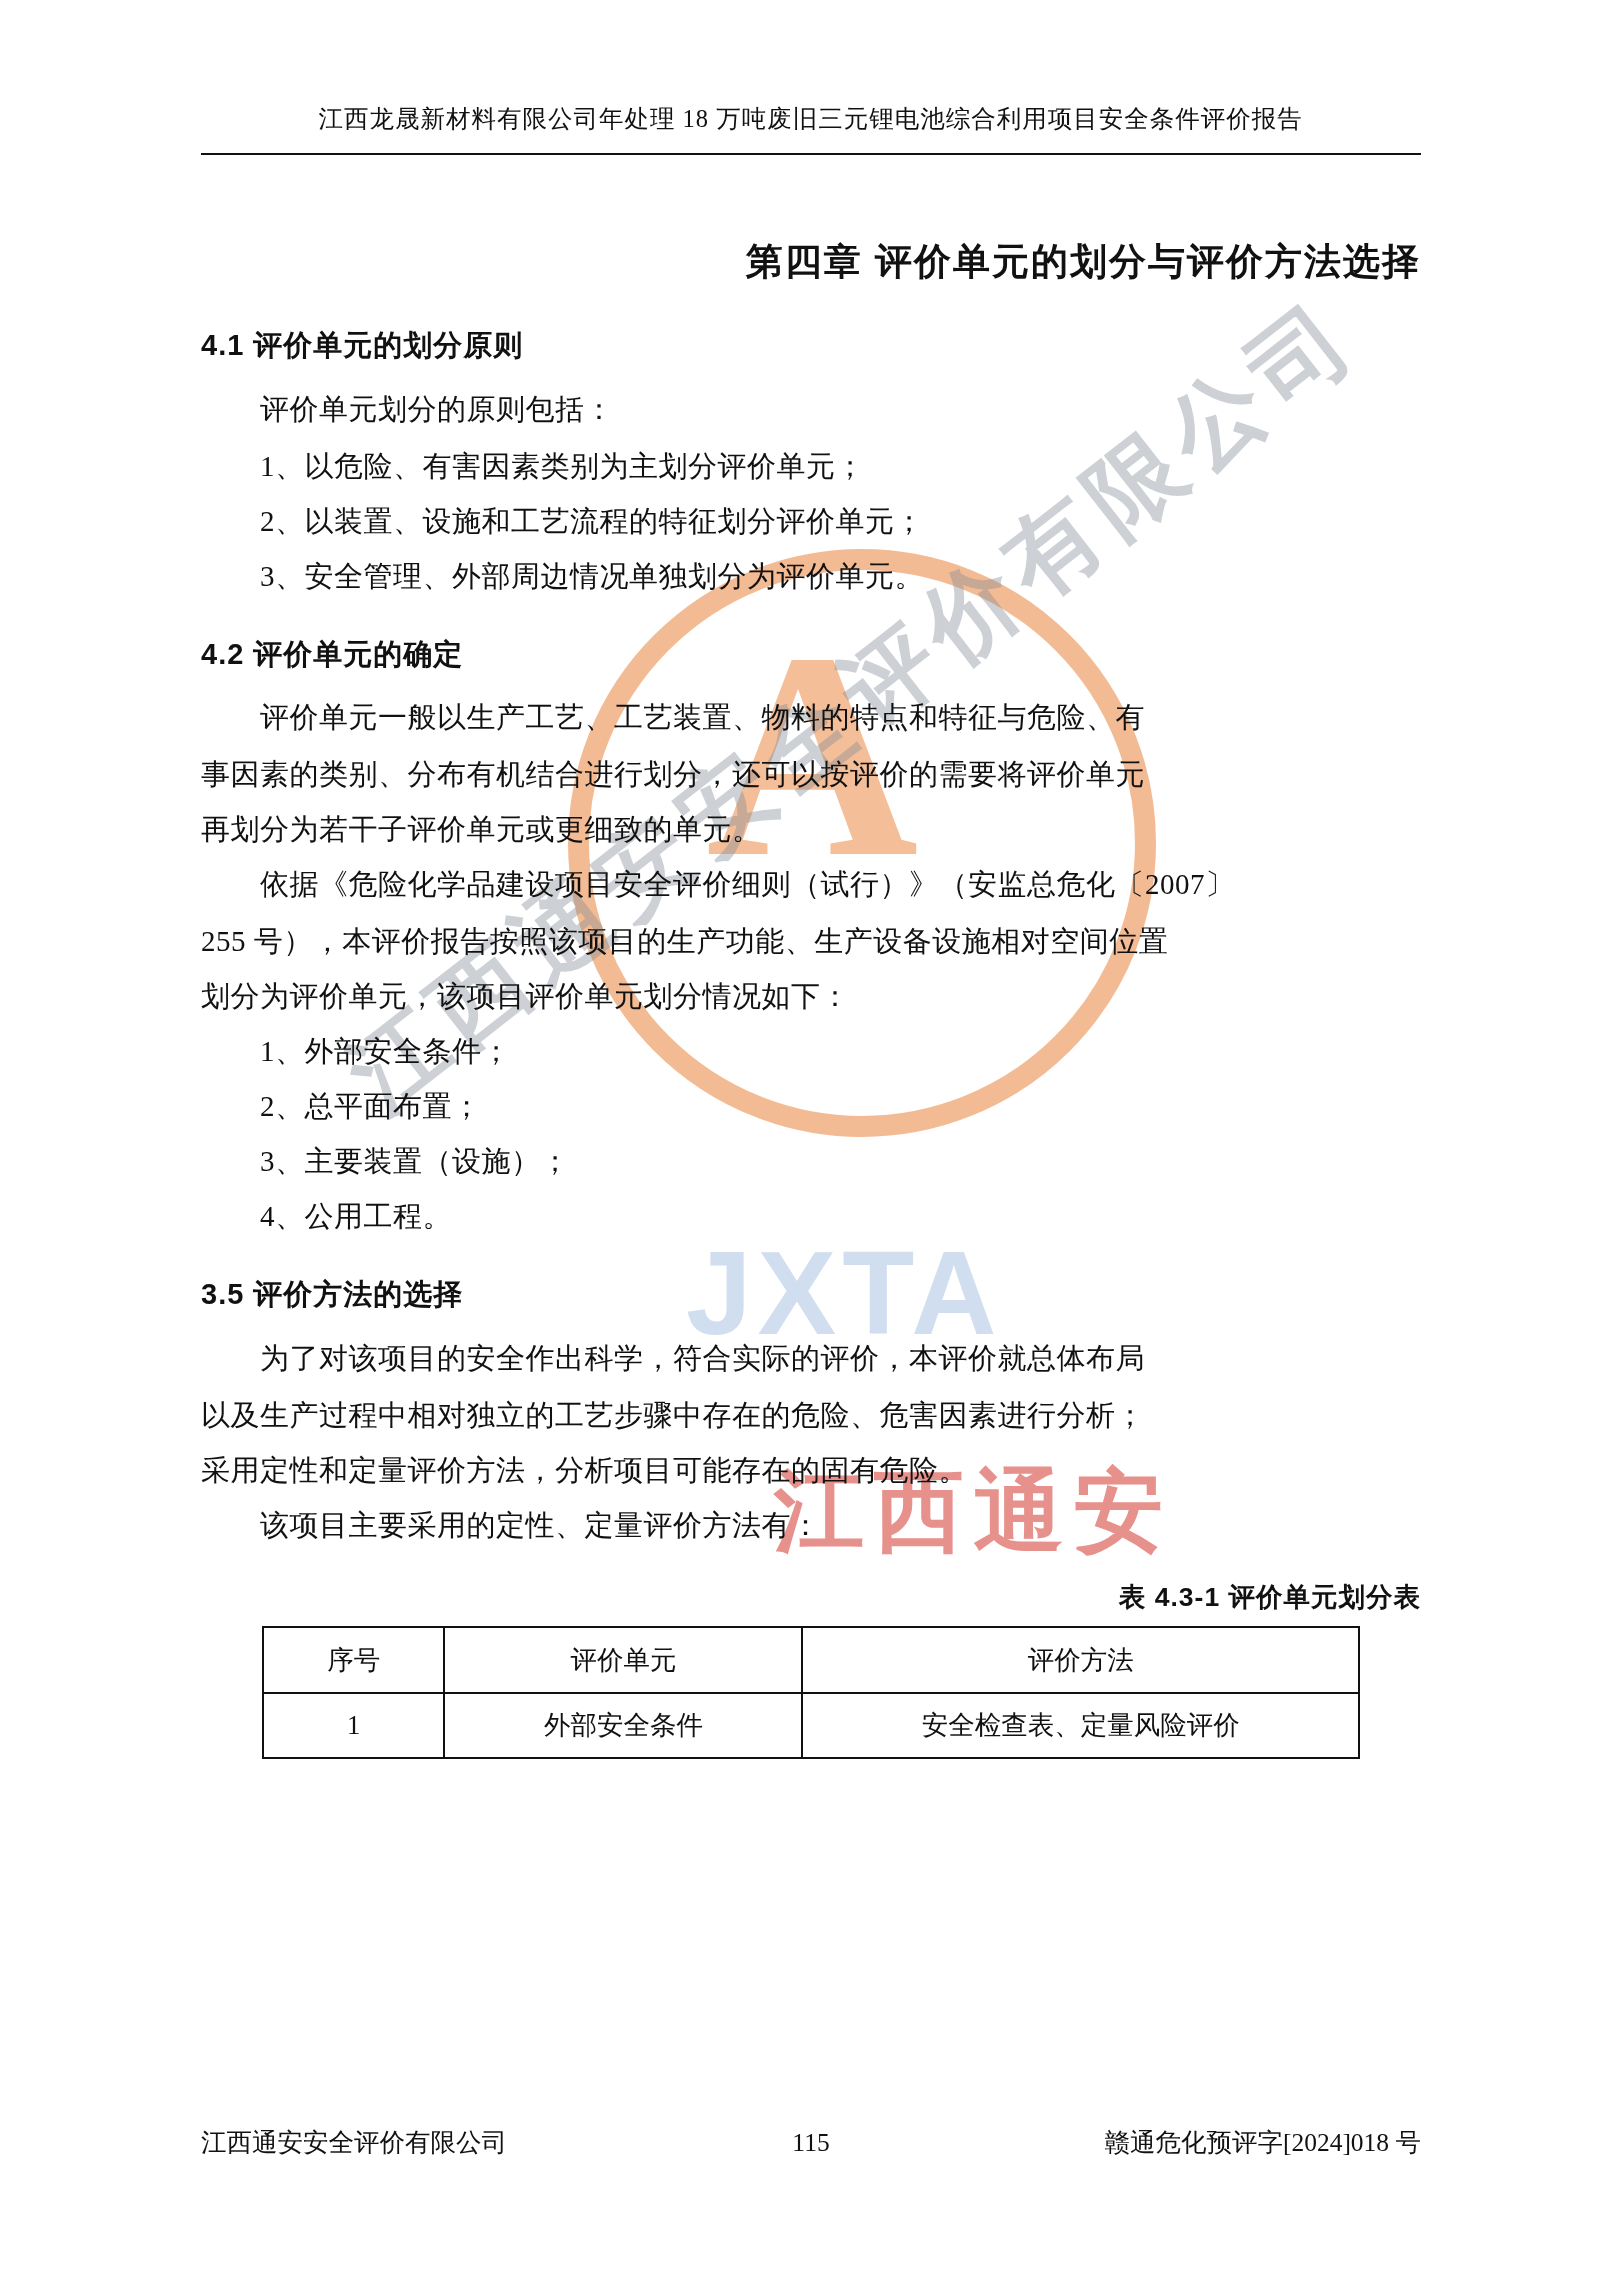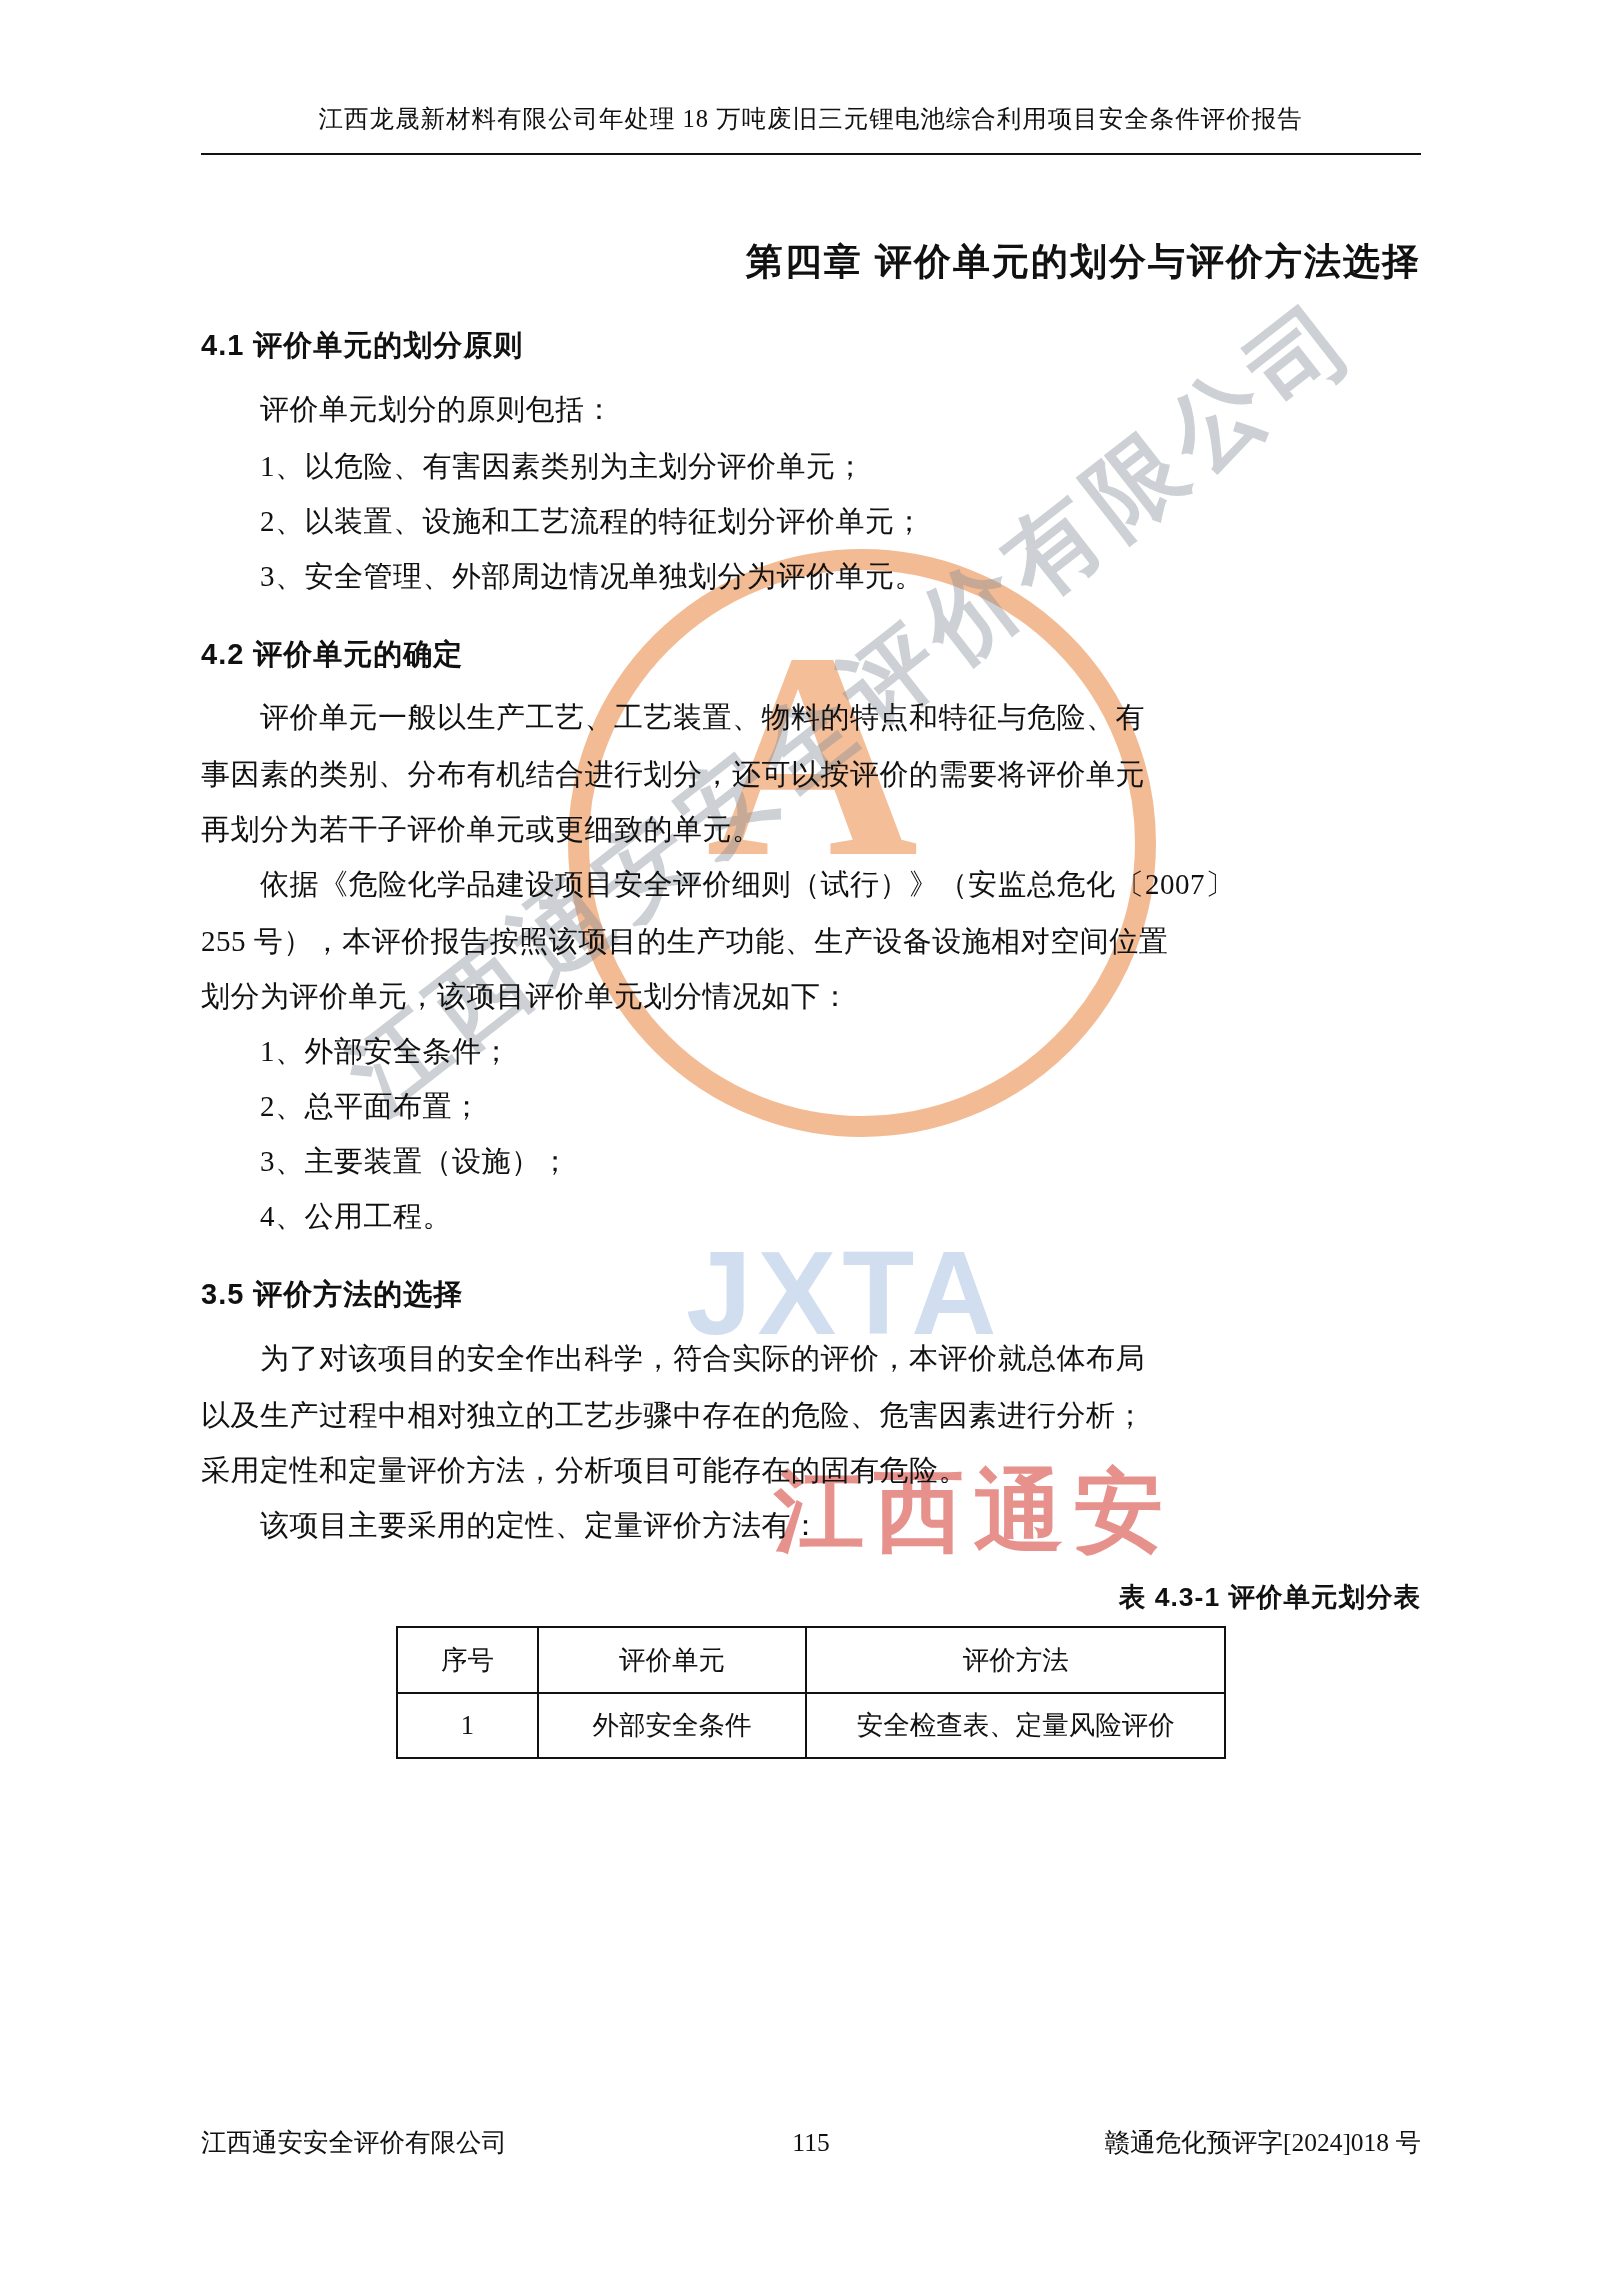--- a/index.html
+++ b/index.html
@@ -152,21 +152,21 @@
     font-family: "Liberation Sans", sans-serif;
     font-size: 26.5px;
     font-weight: bold;
     text-align: right;
     margin: 25.5px 0 11.8px 0;
     letter-spacing: 1px;
   }
   table.unit-table {
     border-collapse: collapse;
     margin: 0 auto;
-    width: 830px;
+    width: 1098px;
   }
   table.unit-table th,
   table.unit-table td {
     border: 2px solid #111;
     text-align: center;
     font-size: 26.5px;
     padding: 13.7px 5.9px;
     font-family: "Liberation Serif", serif;
   }
   table.unit-table th {

